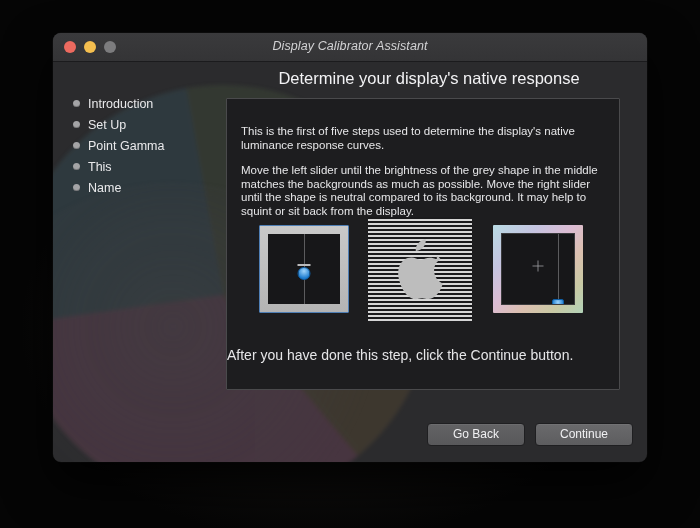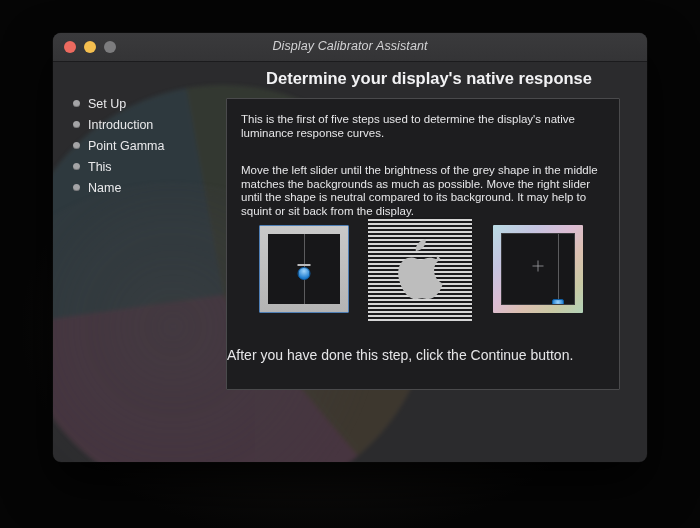--- a/index.html
+++ b/index.html
@@ -170,21 +170,21 @@
     left: 172px; top: 0;
     right: 0;
     height: 100%;
   }
   #heading {
     position: absolute;
     left: 0; right: 14px;
     top: 8px;
     text-align: center;
     font-size: 16.5px;
-    font-weight: bold;
+    font-weight: normal;
     color: #f2f2f4;
   }
   #panel {
     position: absolute;
     left: 1px;
     top: 37px;
     width: 392px;
     height: 290px;
     background: #1d1d1f;
     border: 0.5px solid #4a4a4c;
@@ -192,21 +192,21 @@
   }
 
   .para {
     position: absolute;
     left: 14px;
     right: 13px;
     font-size: 11.5px;
     line-height: 13.6px;
     color: #e6e6e8;
   }
-  .para.p1 { top: 14px; }
+  .para.p1 { top: 26px; }
   .para.p2 { top: 45px; margin-top: 20px; }
 
   #footnote {
     position: absolute;
     left: 0; right: 0;
     bottom: 26px;
     text-align: left;
     font-size: 14px;
     color: #e6e6e8;
   }
@@ -390,26 +390,26 @@
     <div id="window-title">Display Calibrator Assistant</div>
   </div>
 
   <div id="body-area">
 
     <div id="sidebar">
       <div id="steplist">
 
         <div class="step">
           <span class="bullet"></span>
-          <span class="step-label">Set Up</span>
+          <span class="step-label">Introduction</span>
         </div>
 
         <div class="step">
           <span class="bullet"></span>
-          <span class="step-label">Introduction</span>
+          <span class="step-label">Set Up</span>
         </div>
 
 
         <div class="step">
           <span class="bullet"></span>
           <span class="step-label">Point Gamma</span>
         </div>
 
 
         <div class="step">
@@ -459,16 +459,20 @@
               <div class="knob"></div>
             </div>
           </div>
 
         </div>
 
         <div id="footnote">After you have done this step, click the Continue button.</div>
 
       </div>
 
+      <div id="buttons">
+        <div class="btn">Go Back</div>
+        <div class="btn primary">Continue</div>
+      </div>
 
     </div>
   </div>
 </div>
 
 </body></html>

